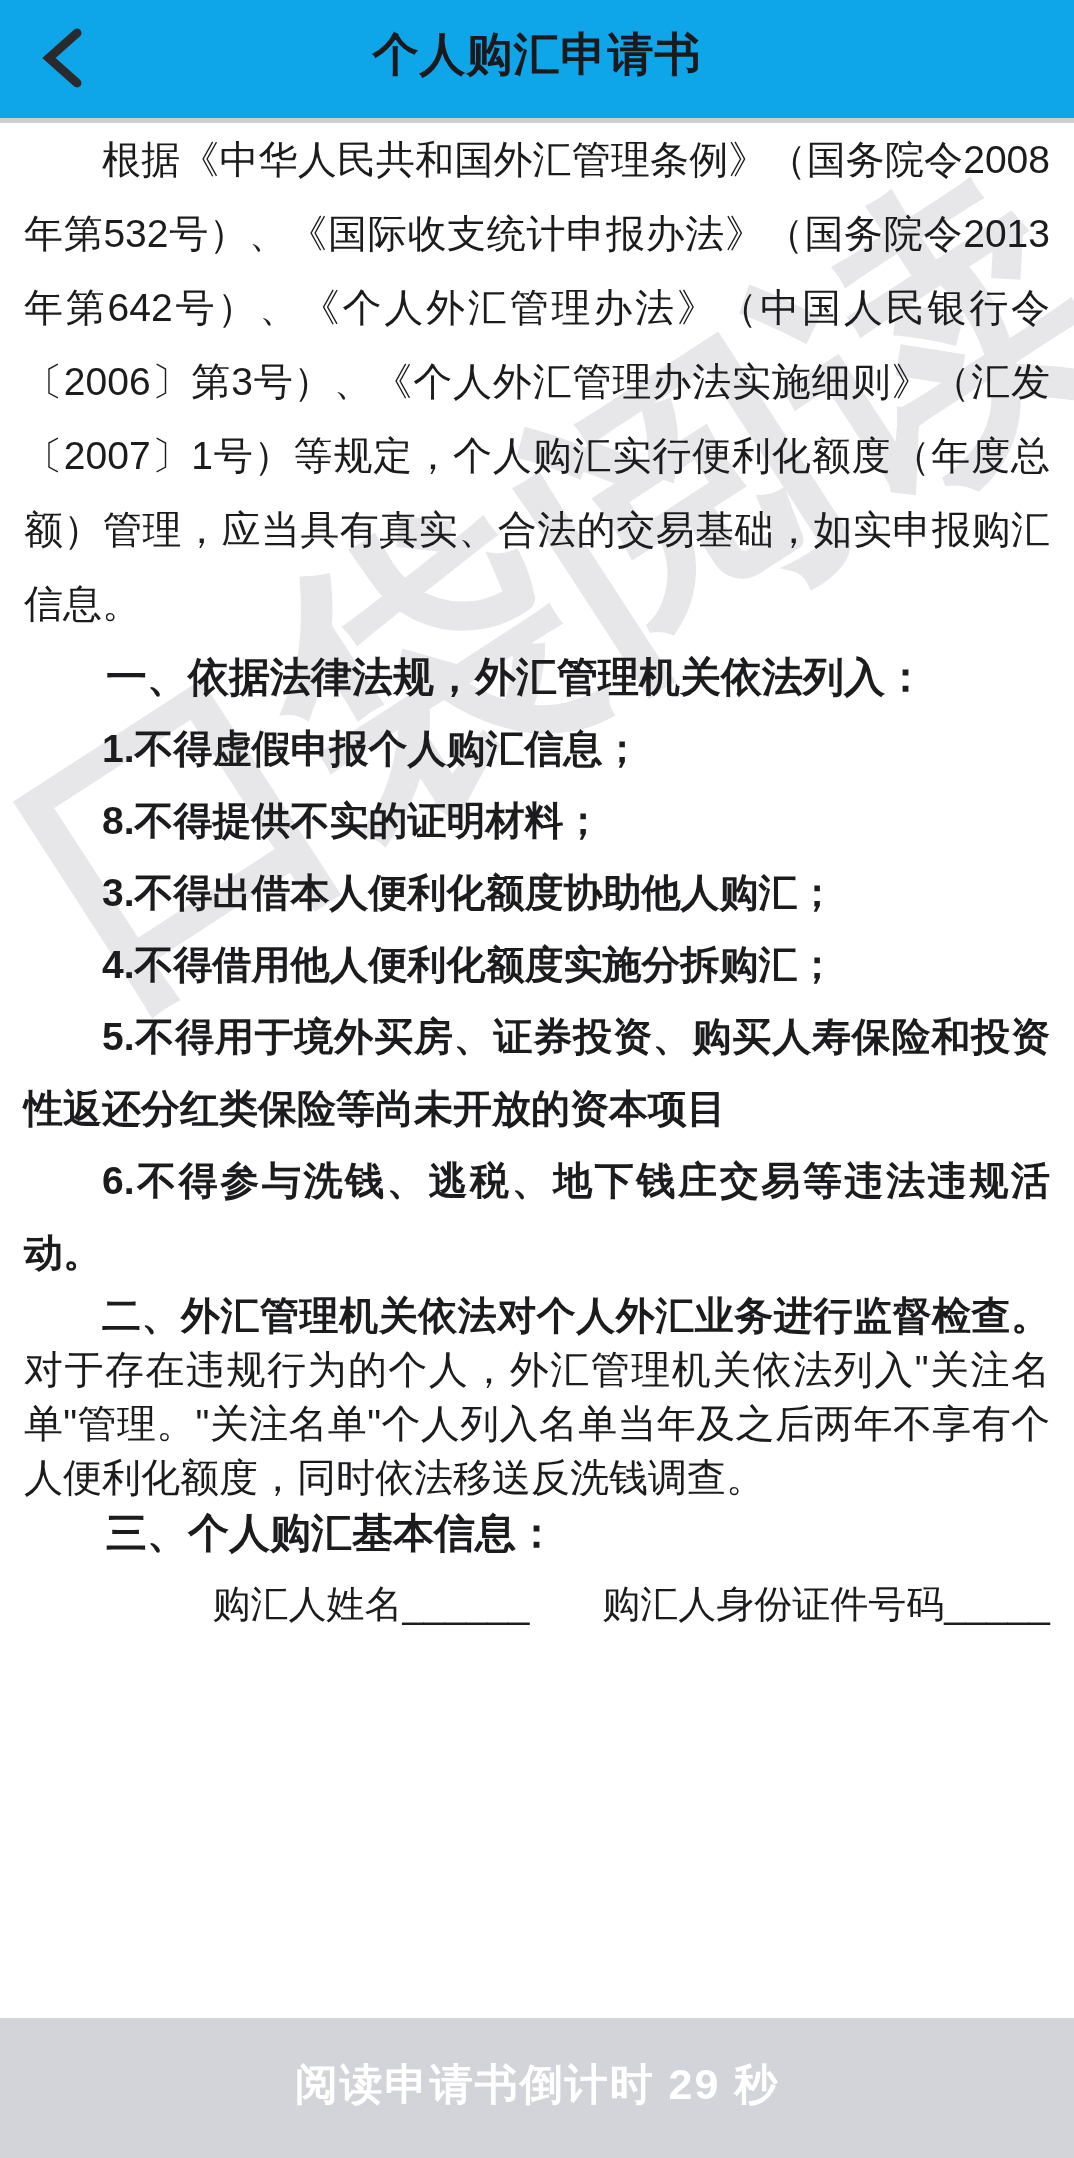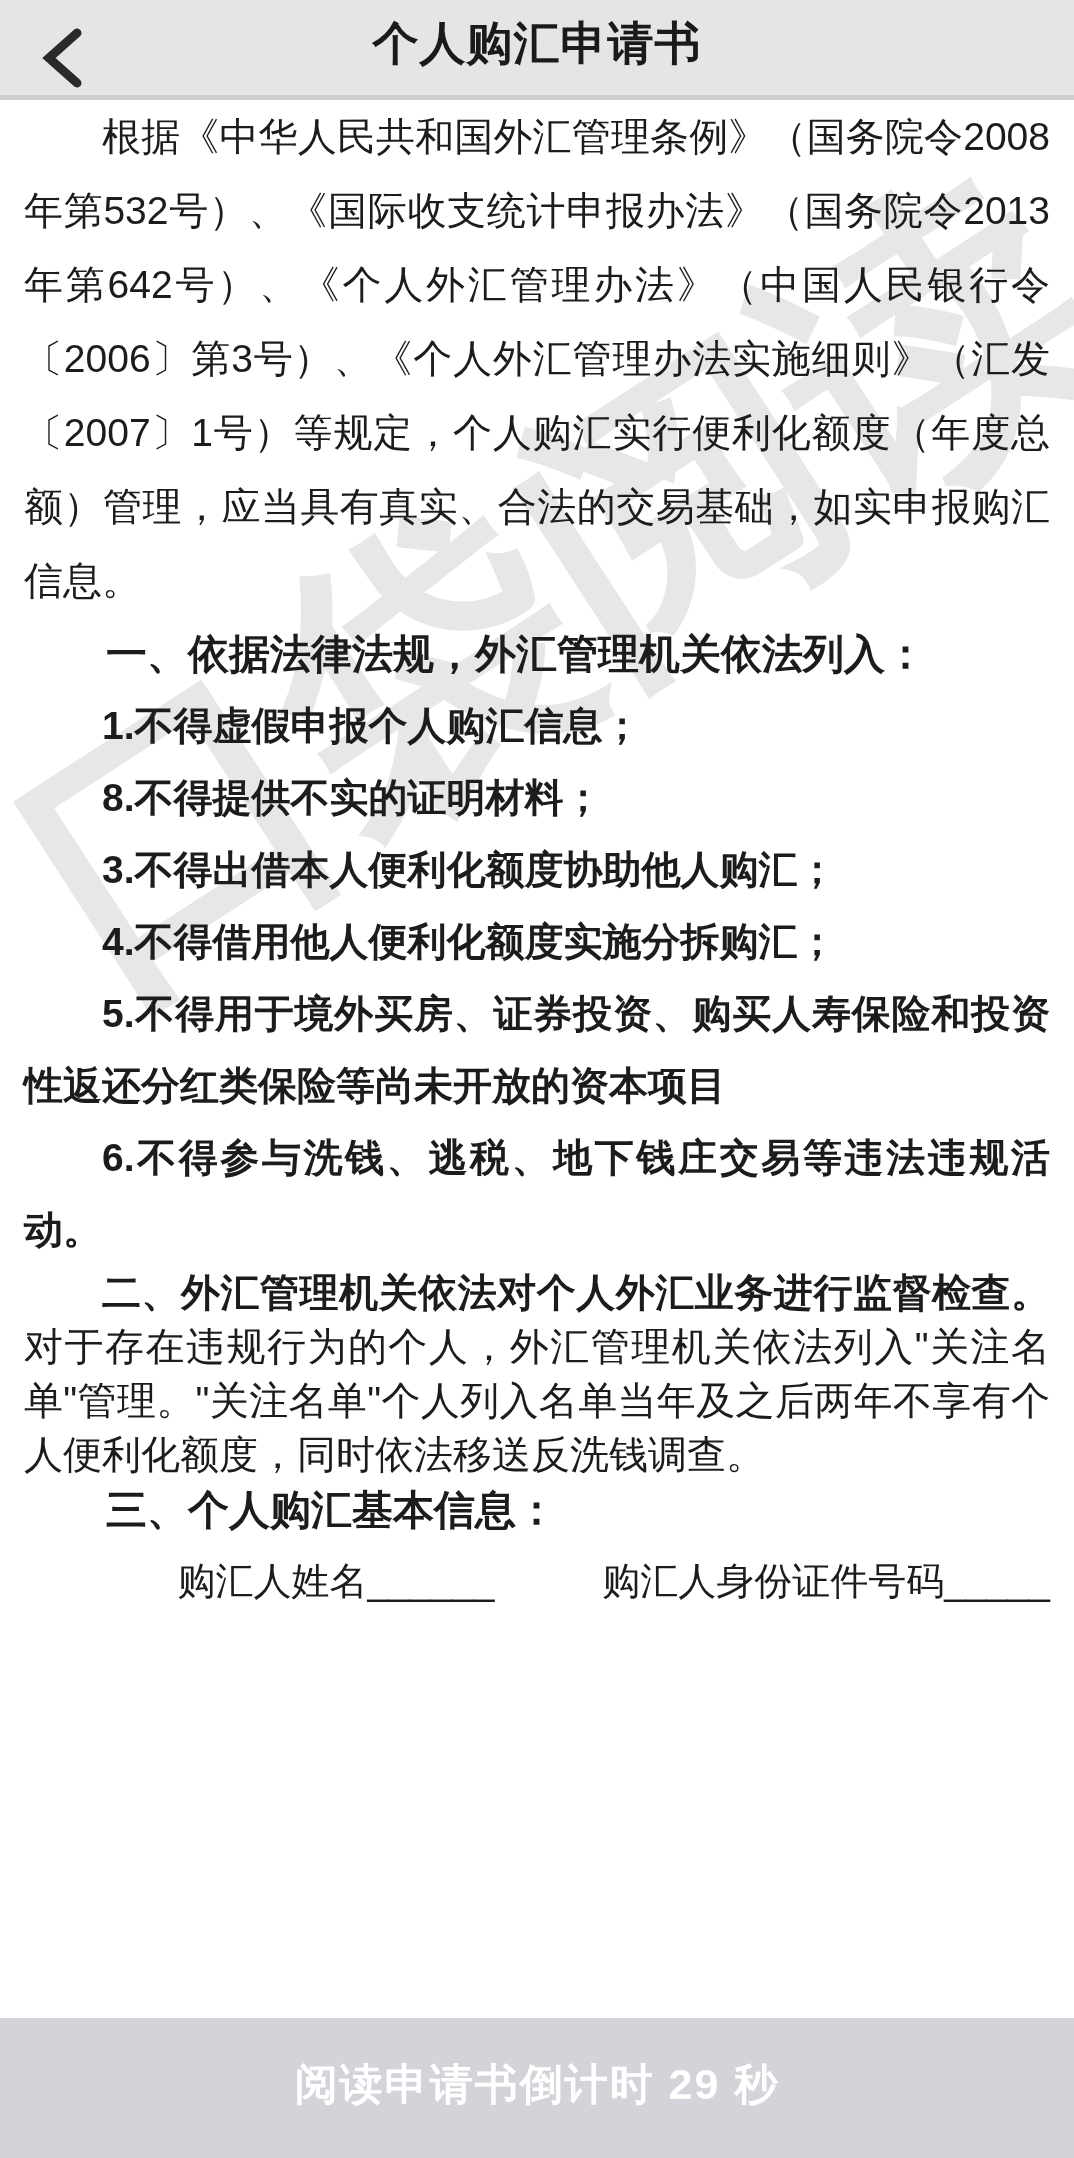--- a/index.html
+++ b/index.html
@@ -6,21 +6,21 @@
   body{
     width:1074px;height:2158px;
     background:#ffffff;
     font-family:"Liberation Sans",sans-serif;
     color:#1c1c1e;
     position:relative;
     overflow:hidden;
   }
   
   .header{
-    height:95px;background:#e5e5e5;position:relative;
+    height:118px;background:#0ea5e9;position:relative;
     display:flex;align-items:center;justify-content:center;
   }
   .back-btn{
     position:absolute;left:28px;top:22px;width:70px;height:74px;
     background:none;border:none;padding:0;cursor:pointer;
     display:flex;align-items:center;justify-content:center;
   }
   .page-title{
     font-size:46px;font-weight:bold;color:#1a1a1c;letter-spacing:1px;
     margin-top:-8px;
@@ -54,21 +54,21 @@
   }
   .p-tight{
     font-size:39px;line-height:54px;text-indent:2em;
   }
   .sec2{margin-top:58px;}
   .h-three{margin-top:52px;line-height:56px;}
   .fields{
     margin-top:16px;font-size:38px;line-height:54px;
     padding-left:36px;display:flex;justify-content:flex-end;
   }
-  .field-2{margin-left:108px;}
+  .field-2{margin-left:73px;}
   
   .footer{
     position:absolute;left:0;right:0;bottom:0;height:140px;
     background:#d2d4d9;z-index:2;
     display:flex;align-items:center;justify-content:center;
     border:none;width:100%;
   }
   .footer-label{
     color:#ffffff;font-size:43px;font-weight:bold;letter-spacing:2px;
     margin-top:-6px;

